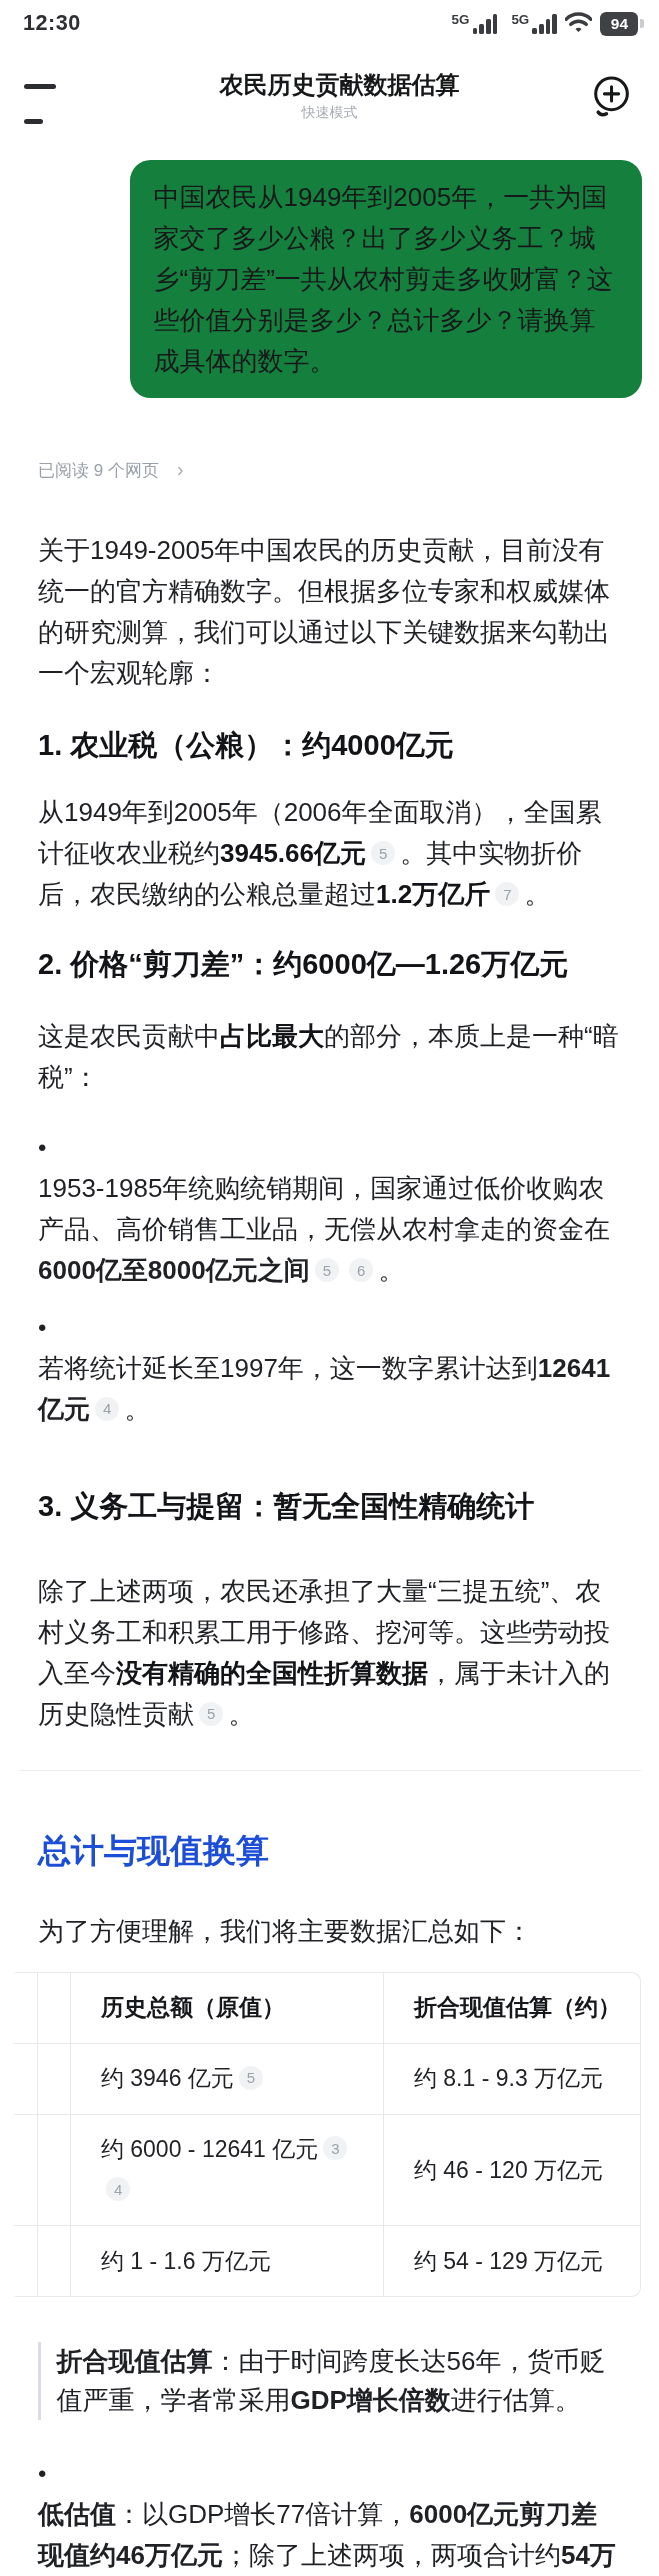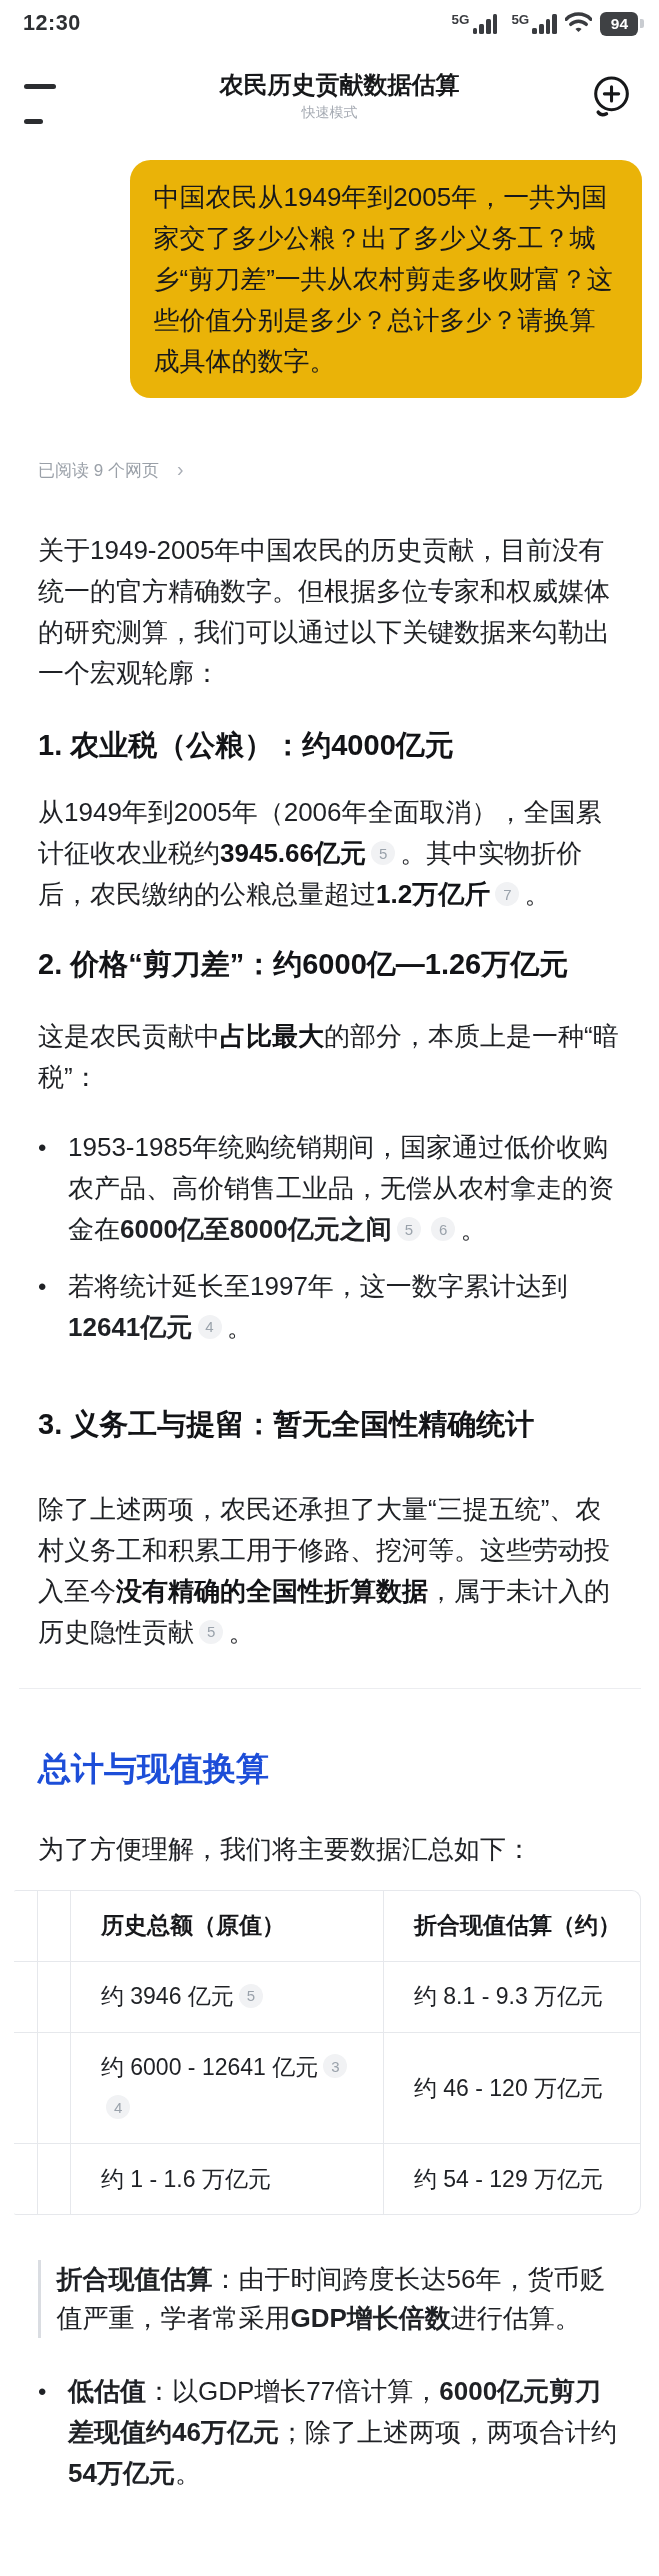--- a/index.html
+++ b/index.html
@@ -25,34 +25,34 @@
   .menu-ic i{display:block;background:#2b2d30;border-radius:2.6px;height:4.6px;}
   .menu-ic i:nth-child(1){width:32px;}
   .menu-ic i:nth-child(2){width:19px;margin-top:30px;}
   .nav-center{text-align:center;}
   .nav-title{font-size:24px;font-weight:700;color:#17181a;line-height:30px;padding-left:20px;}
   .nav-mode{font-size:14px;color:#a6abb3;margin-top:4.1px;}
   .newchat{position:absolute;right:24px;top:3.1px;width:49px;height:57px;cursor:pointer;}
   .disclaimer{text-align:center;font-size:15px;color:#b6bbc3;margin-top:24px;}
   
   .bubble{margin:33px 17.5px 0 auto;max-width:512px;box-sizing:border-box;
-          background:#eab308;border-radius:20.6px;padding:16.5px 24px;color:#17181b;}
+          background:#15803d;border-radius:20.6px;padding:16.5px 24px;color:#17181b;}
   .bubble p{margin:0;font-size:26px;line-height:41px;}
   
   .read{display:flex;align-items:center;gap:18px;margin:61px 0 0 38px;color:#9aa0a8;
         font-size:17px;cursor:pointer;width:fit-content;}
   .read .chev{font-size:19.6px;color:#a9aeb6;transform:translateY(-1px);}
   
   .body-txt{margin:0 36px 0 38px;font-size:26px;line-height:41px;color:#1f2125;}
   .body-txt b{color:#131417;}
   .h3{margin:0 36px 0 38px;font-size:29px;line-height:36px;font-weight:700;color:#131417;}
   .h2{margin:0 36px 0 38px;font-size:33px;line-height:44px;font-weight:700;color:#1d4ed8;
       display:flex;align-items:center;gap:10.3px;}
   .bullets{margin:0 36px 0 38px;}
-  .bullet{display:flex;margin-top:15.5px;}
+  .bullet{display:flex;margin-top:15.5px;flex-direction:column;}
   .bullet:first-child{margin-top:0;}
   .bullet .dot{width:30px;flex:none;font-size:24px;line-height:41px;color:#1f2125;}
   .bullet .dot:before{content:"•";}
   .bullet .btxt{flex:1;font-size:26px;line-height:41px;color:#1f2125;}
   .cite{display:inline-flex;align-items:center;justify-content:center;vertical-align:3.1px;
         width:24px;height:24px;border-radius:50%;background:#f1f2f4;color:#9aa2ab;
         font-size:15px;margin:0 5.2px;cursor:pointer;}
   .hr{height:1px;background:#ecedf0;margin:35px 18.5px 0 18.5px;}
   
   .table-wrap{margin:20.6px 18.5px 0 14.4px;border:1px solid #e6e8ec;border-left:none;

